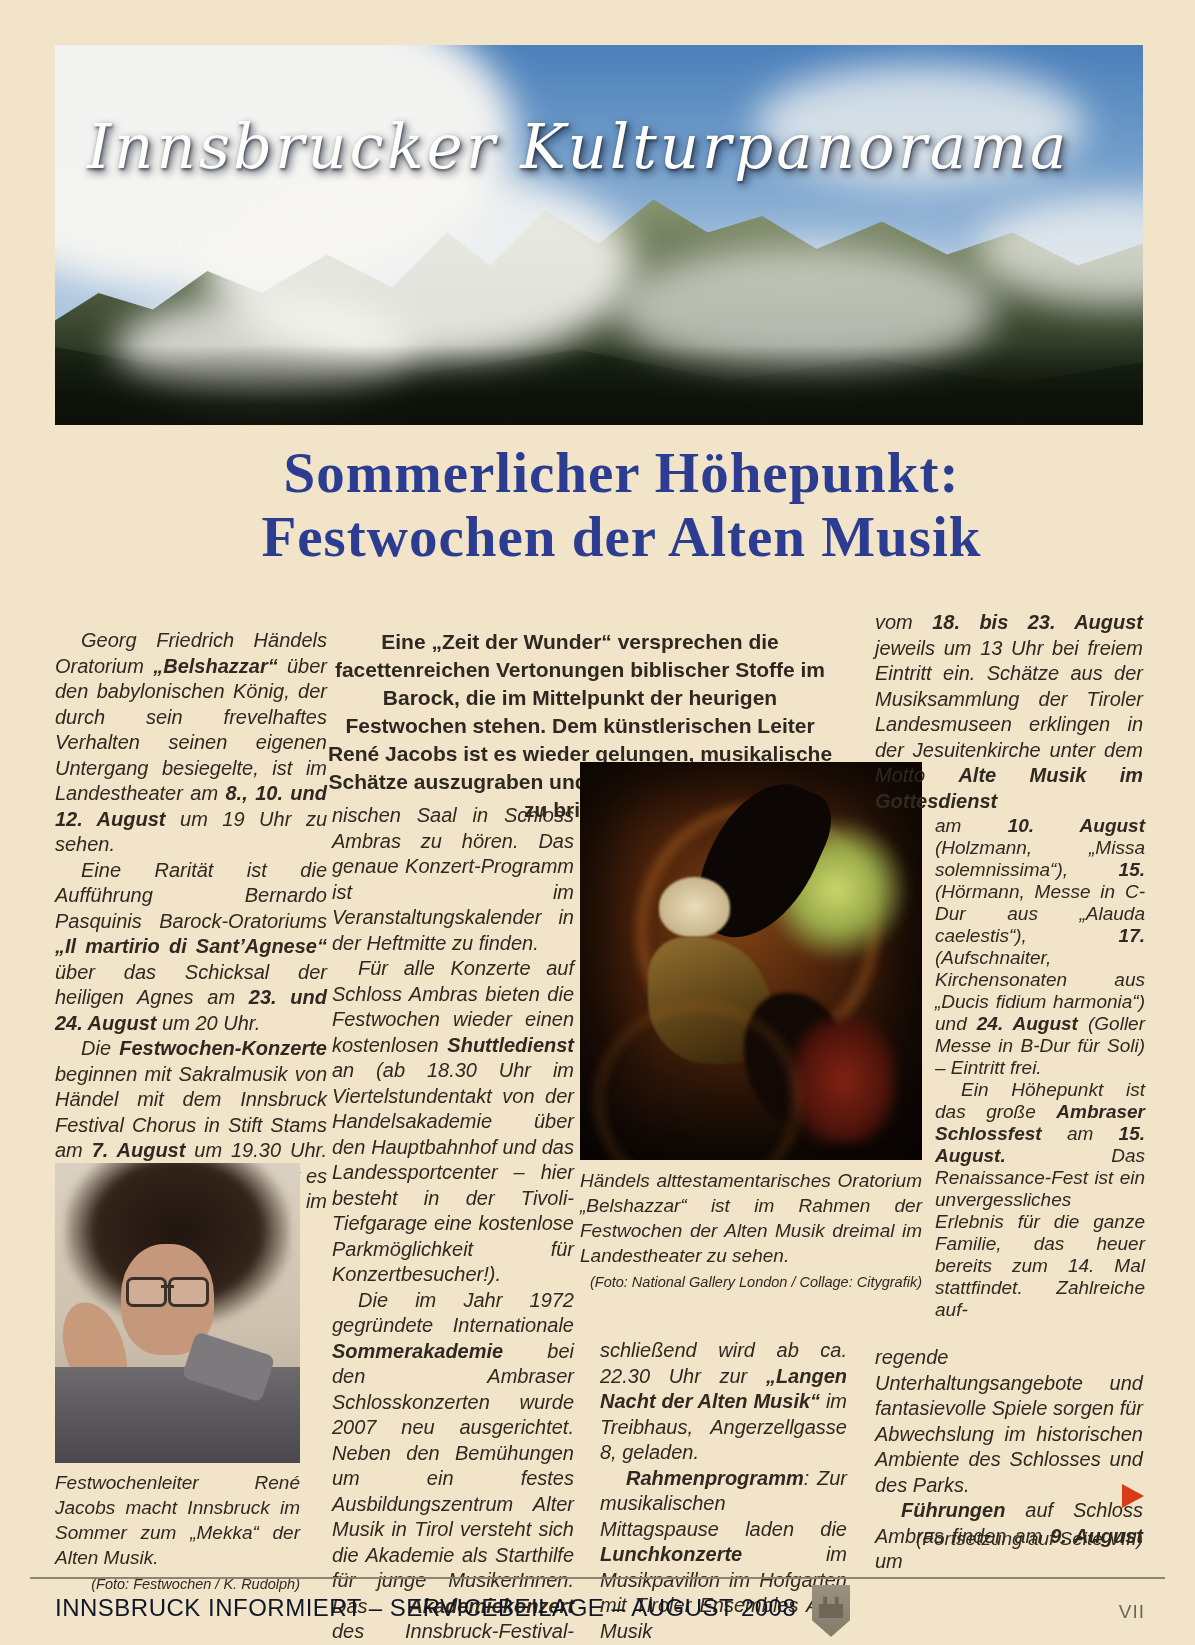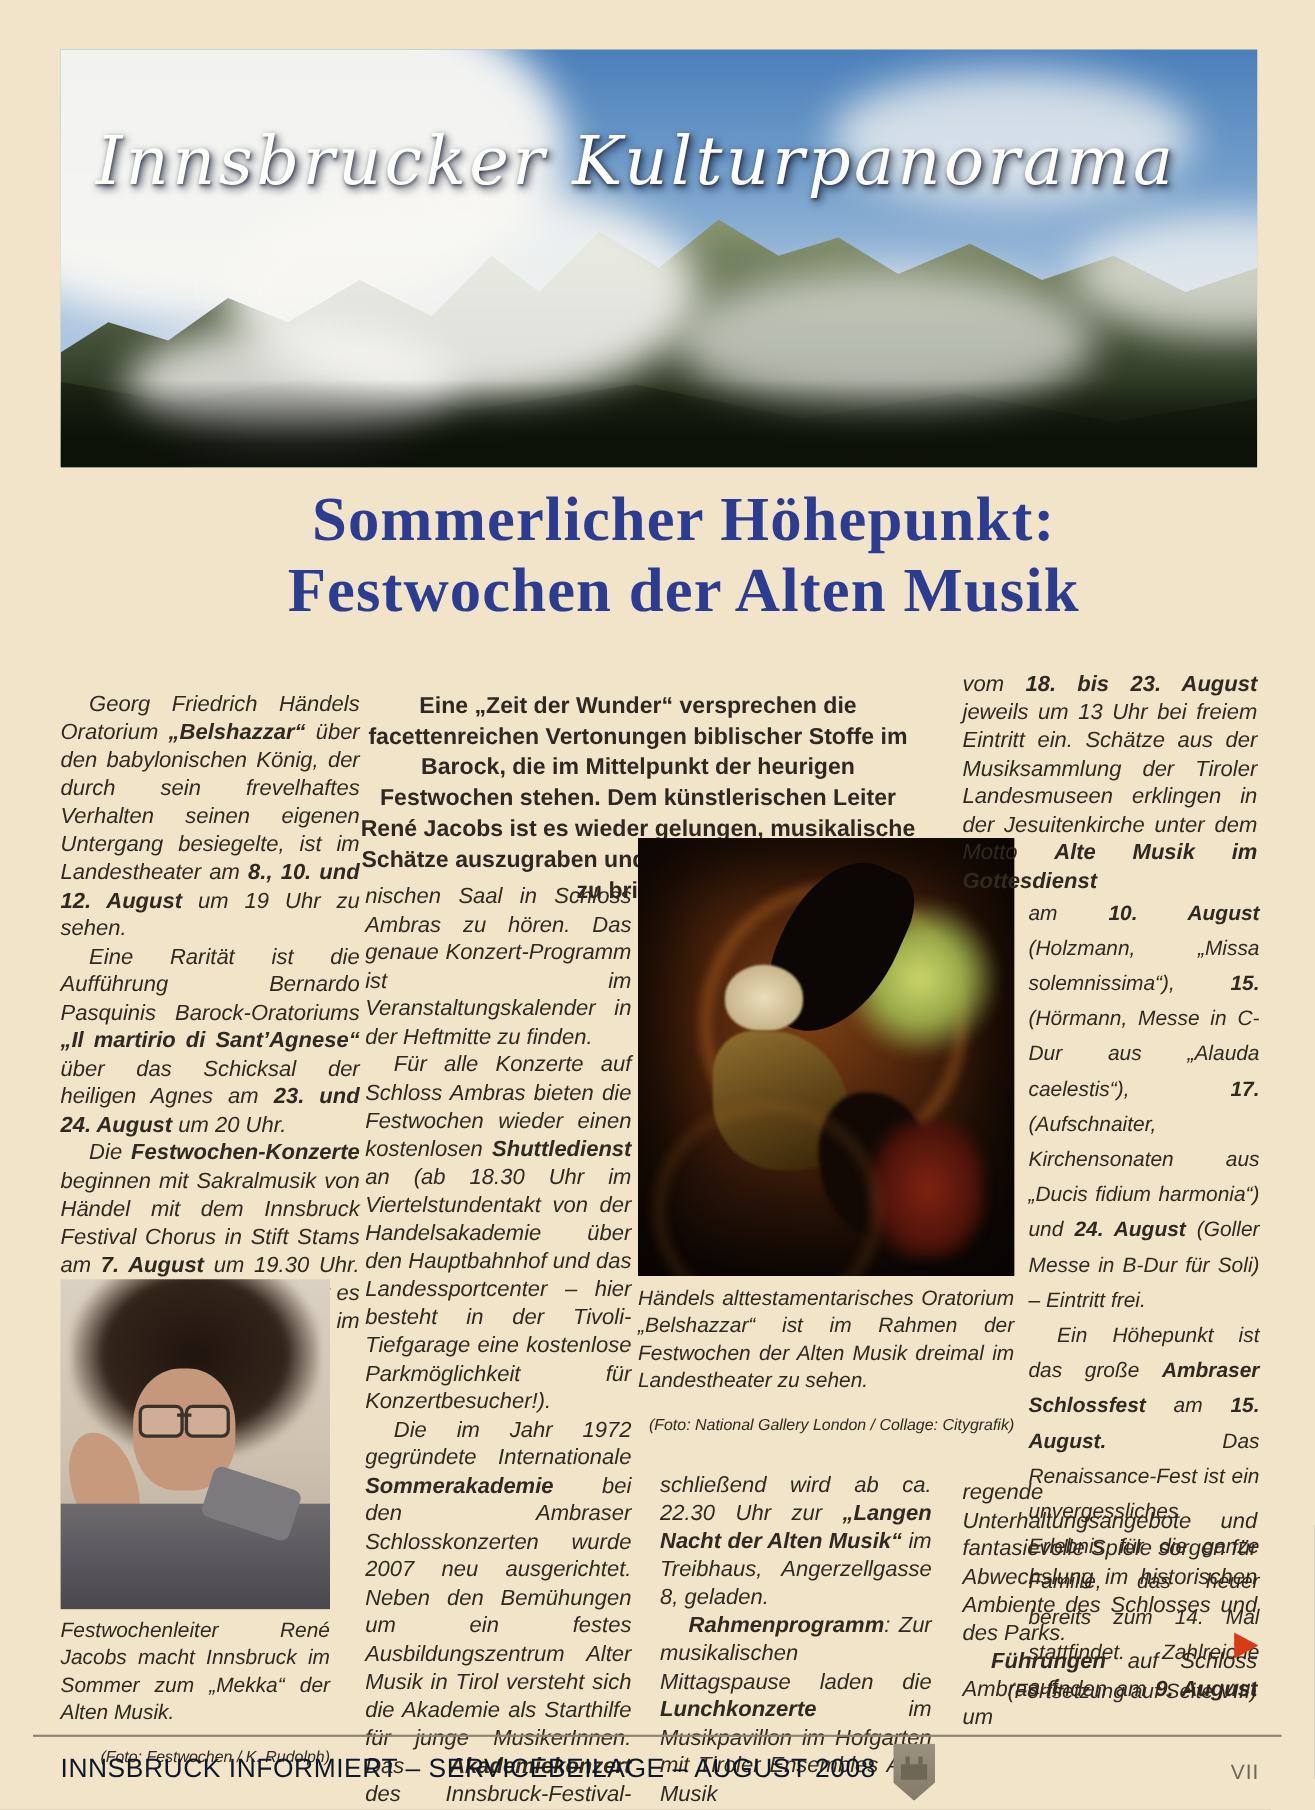--- a/index.html
+++ b/index.html
@@ -37,30 +37,30 @@
   
   .intro{position:absolute;left:322px;top:628px;width:516px;text-align:center;
     font-weight:bold;font-size:21px;line-height:28px;color:#2e2820;}
   .col{position:absolute;text-align:justify;font-size:20px;line-height:25.5px;}
   .col p{margin:0;text-indent:26px;font-style:italic;}
   .col p.noindent{text-indent:0;}
   .col-left{left:55px;top:628px;width:272px;}
   .col-mid{left:332px;top:803px;width:242px;}
   .col-lowmid{left:600px;top:1338px;width:247px;}
   .col-right-top{left:875px;top:610px;width:268px;}
-  .col-right-narrow{left:935px;top:815px;width:210px;font-size:19px;line-height:32px;}
+  .col-right-narrow{left:935px;top:815px;width:210px;font-size:19px;line-height:22px;}
   .col-right-wide{left:875px;top:1345px;width:268px;}
   .continuation{position:absolute;left:875px;top:1528px;width:268px;text-align:right;
     font-style:italic;font-size:19px;color:#30291f;}
   .arrow-right{position:absolute;left:1122px;top:1484px;width:0;height:0;
     border-left:22px solid #d93b17;border-top:12px solid transparent;border-bottom:12px solid transparent;}
 
   
   .caption{position:absolute;font-style:italic;font-size:19px;line-height:25px;text-align:justify;color:#30291f;}
-  .credit{font-size:14.5px;text-align:right;margin-top:16px;font-style:italic;}
+  .credit{font-size:14.5px;text-align:right;margin-top:2px;font-style:italic;}
   .caption-left{left:55px;top:1470px;width:245px;}
   .caption-center{left:580px;top:1168px;width:342px;}
 
   
   .photo-jacobs{position:absolute;left:55px;top:1163px;width:245px;height:300px;overflow:hidden;
     background:linear-gradient(180deg,#dbd1c2 0%,#cfc3b1 50%,#b5a793 100%);}
   .jp-hair{position:absolute;left:4%;top:-6%;width:92%;height:60%;filter:blur(3px);
     background:radial-gradient(ellipse at 50% 48%,#20150f 0%,#33241a 52%,rgba(51,36,26,0) 74%);}
   .jp-face{position:absolute;left:27%;top:27%;width:38%;height:37%;background:#c6987b;border-radius:46% 46% 42% 42%;}
   .jp-glasses{position:absolute;left:29%;top:38%;width:34%;height:8%;}

